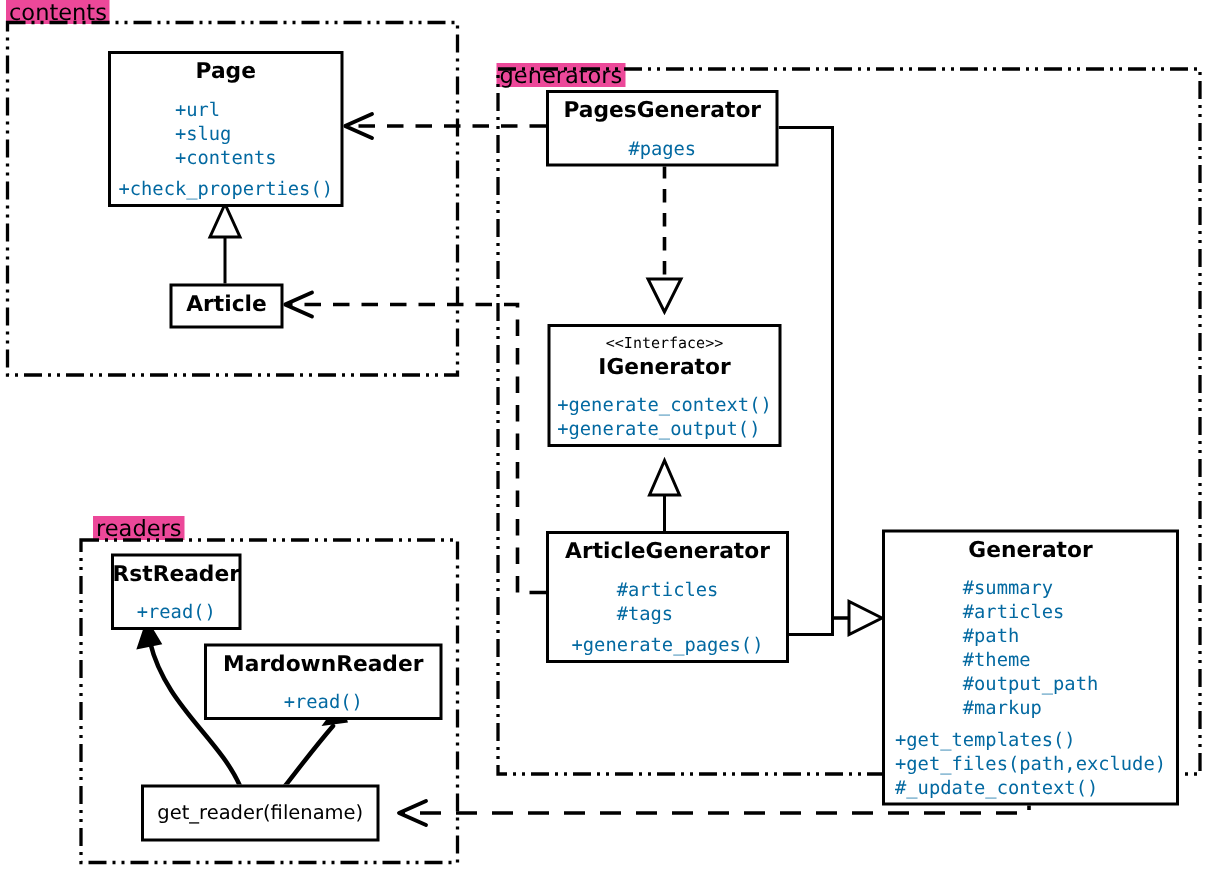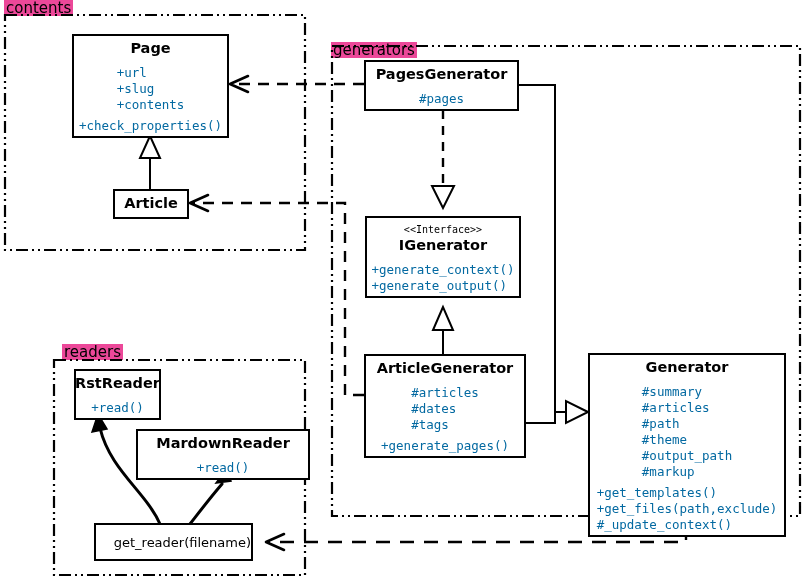--- a/index.html
+++ b/index.html
@@ -176,21 +176,20 @@
       <div>+generate_context()</div>
       <div>+generate_output()</div>
     </div>
   </div>
 
   <div class="cls" style="left:364px; top:354px; width:162px;">
     <div class="name">ArticleGenerator</div>
     <div class="sep"></div>
     <div class="compartment">
       <div>#articles</div>
-      <div>#dates</div>
       <div>#tags</div>
     </div>
     <div class="sep"></div>
     <div class="compartment">
       <div>+generate_pages()</div>
     </div>
   </div>
 
   <div class="cls" style="left:588px; top:321px; width:198px;margin-top:32px;">
     <div class="name">Generator</div>
@@ -212,25 +211,25 @@
   </div>
 
   <div class="cls" style="left:74px; top:369px; width:87px;">
     <div class="name">RstReader</div>
     <div class="sep"></div>
     <div class="compartment">
       <div>+read()</div>
     </div>
   </div>
 
-  <div class="cls" style="left:136px; top:429px; width:174px;">
+  <div class="cls" style="left:136px; top:429px; width:159px;">
     <div class="name">MardownReader</div>
     <div class="sep"></div>
     <div class="compartment">
       <div>+read()</div>
     </div>
   </div>
 
-  <div class="plainbox" style="left:94px; top:523px; width:159px; height:38px;justify-content:flex-end;">
+  <div class="plainbox" style="left:94px; top:523px; width:159px; height:38px;">
     <span>get_reader(filename)</span>
   </div>
 
 </div>
 
 </body></html>

